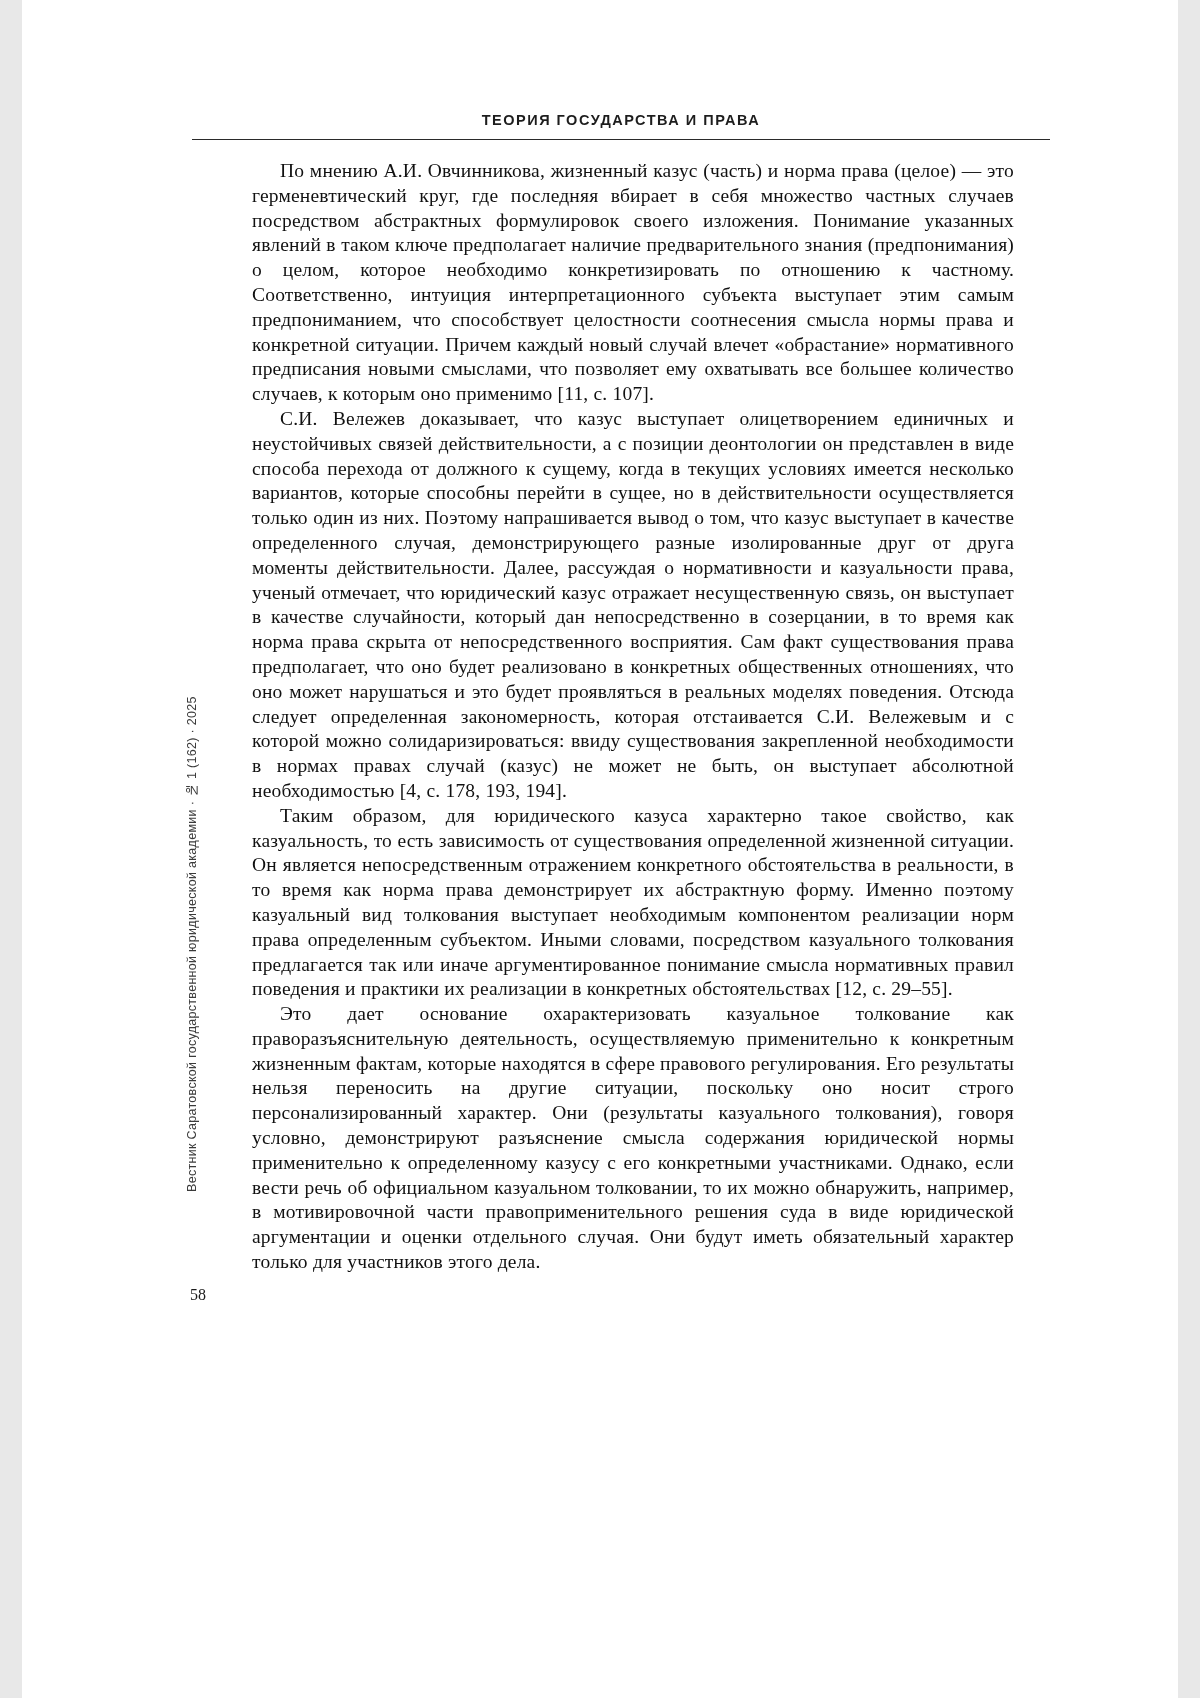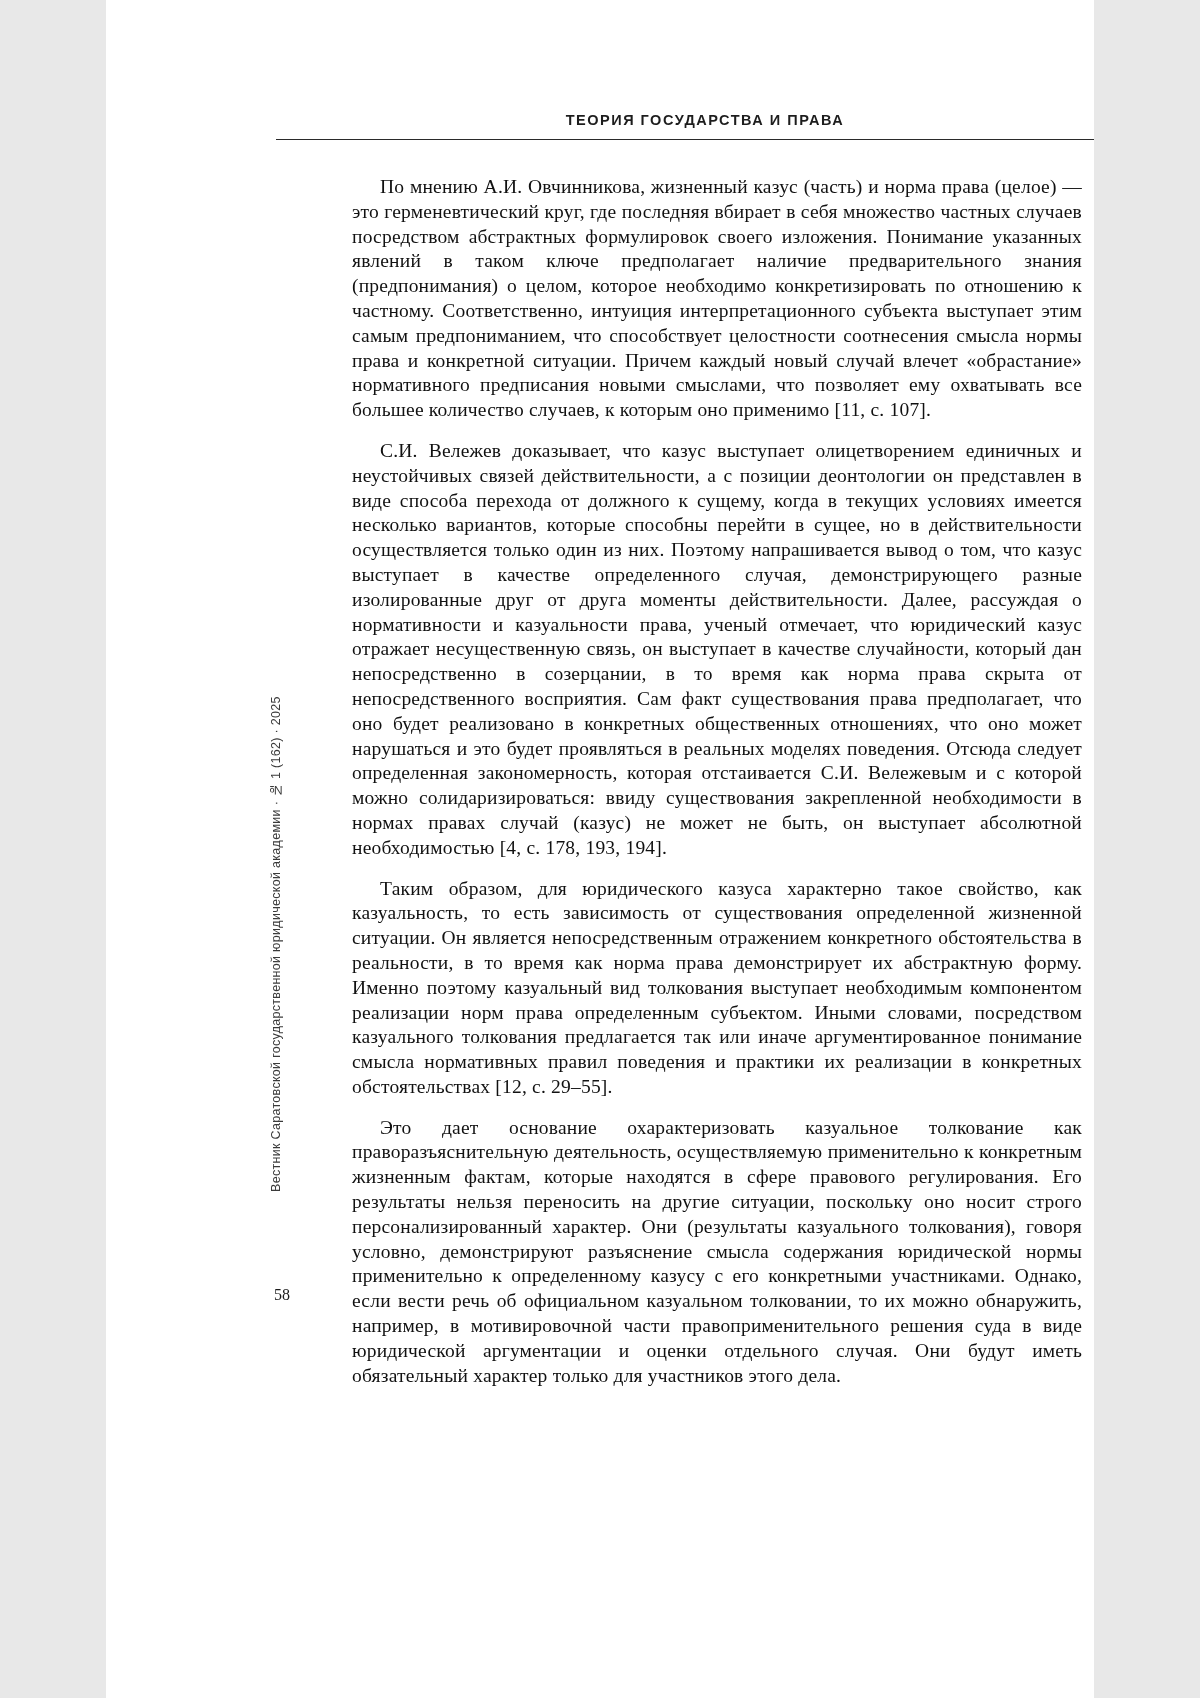--- a/index.html
+++ b/index.html
@@ -2,21 +2,21 @@
 <html lang="ru"><head>
 <meta charset="utf-8">
 <style>
   html, body {
     margin: 0;
     padding: 0;
     background: #e8e8e8;
   }
   .page {
     position: relative;
-    width: 988px;
+    width: 1156px;
     height: 1698px;
     margin: 0 auto;
     background: #ffffff;
     overflow: hidden;
     font-family: "Liberation Serif", serif;
     color: #111111;
   }
   .running-head {
     position: absolute;
     top: 112px;
@@ -41,21 +41,21 @@
     position: absolute;
     top: 159px;
     left: 230px;
     width: 762px;
     font-size: 19.5px;
     line-height: 24.8px;
     text-align: justify;
     letter-spacing: 0.2px;
   }
   .main-text p {
-    margin: 16px;
+    margin: 0;
     padding: 0;
     text-indent: 28px;
     hyphens: auto;
     -webkit-hyphens: auto;
   }
   .sidebar-vertical {
     position: absolute;
     left: 163px;
     top: 712px;
     height: 480px;

